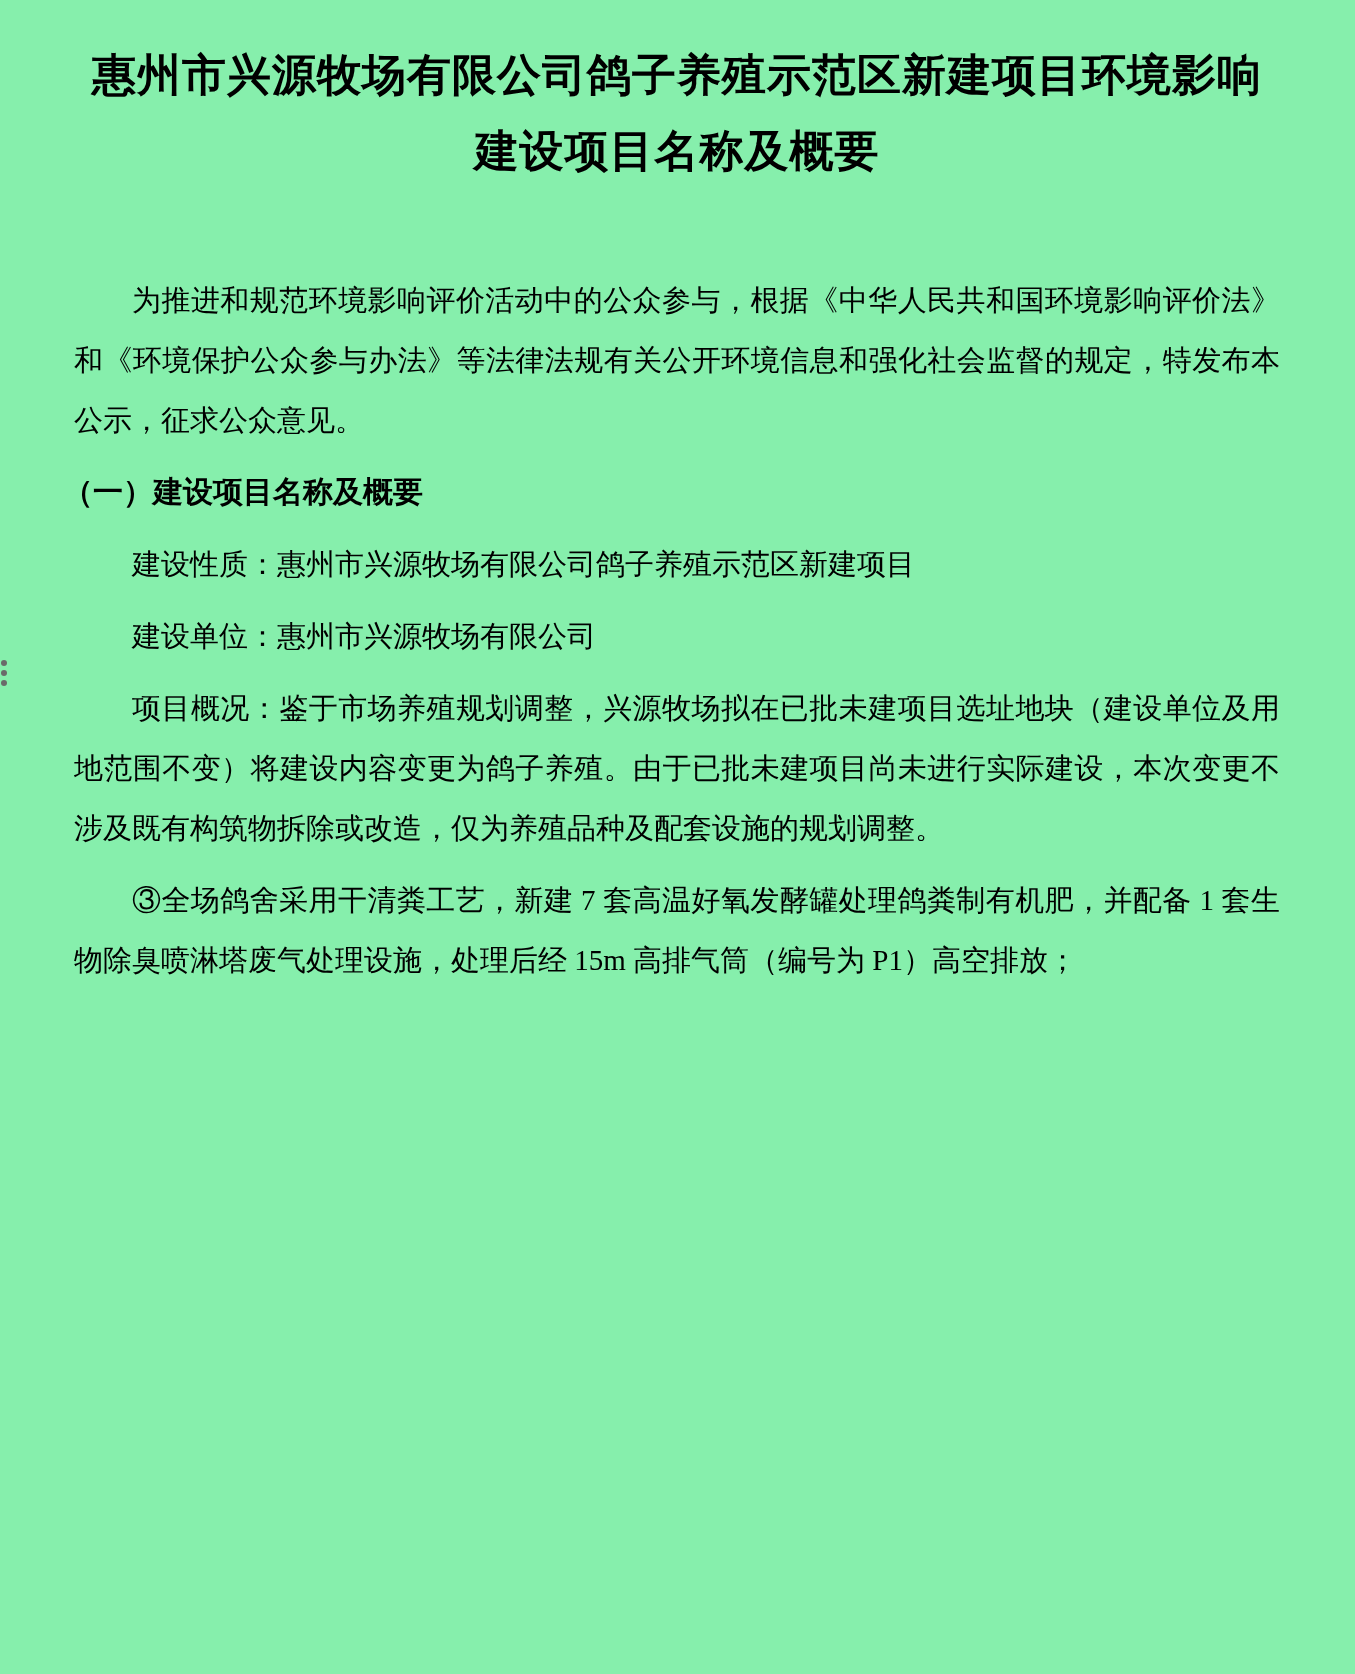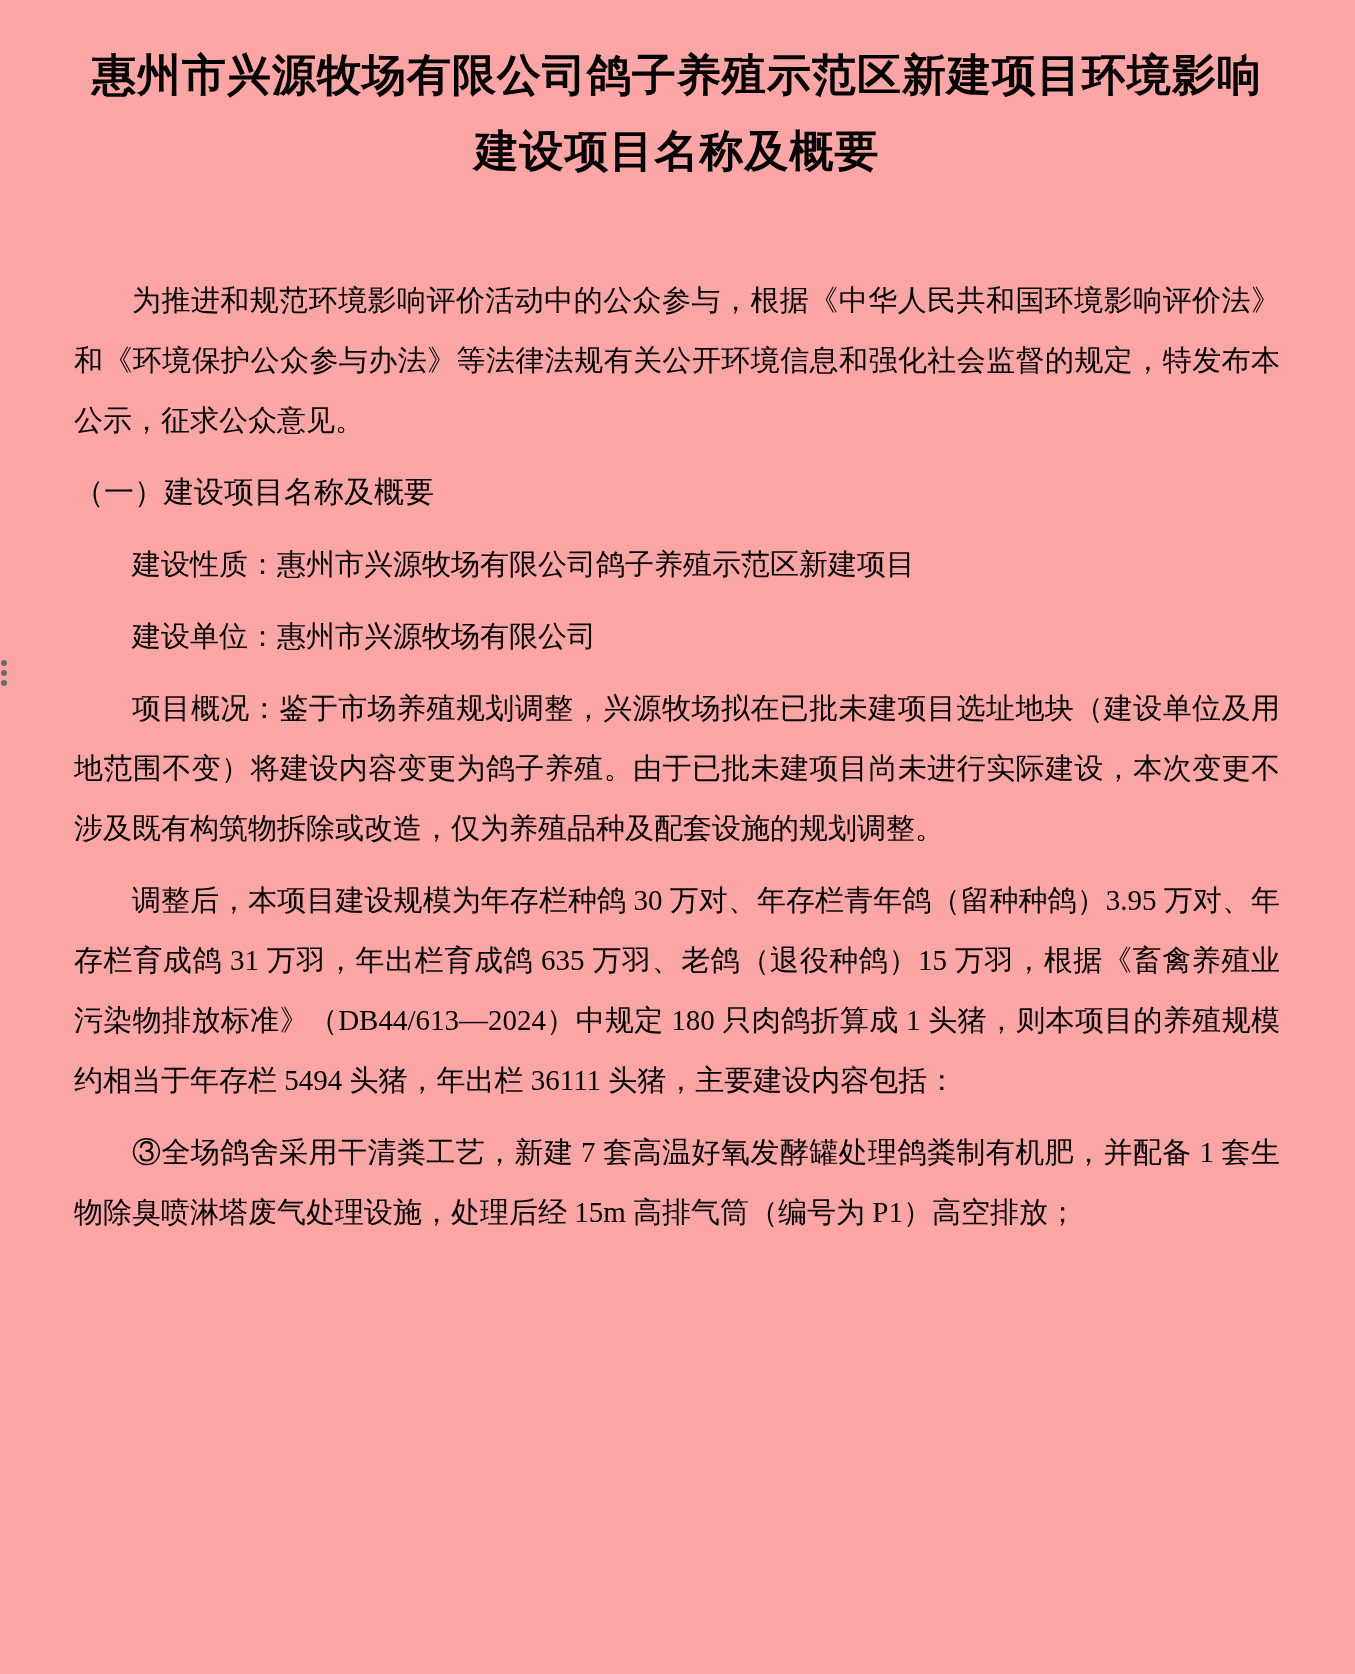--- a/index.html
+++ b/index.html
@@ -6,21 +6,21 @@
     margin: 0;
     padding: 0;
     background: #ffffff;
   }
   .page {
     position: relative;
     width: 1355px;
     height: 1674px;
     box-sizing: border-box;
     padding: 38px 63px 0 62px;
-    background: #fca5a5;
+    background: #86efac;
     color: #000000;
     font-family: "Liberation Serif", "DejaVu Serif", serif;
     overflow: hidden;
   }
   .doc-title {
     margin: 0 0 80px 0;
     font-size: 44px;
     font-weight: 700;
     line-height: 76px;
     text-align: center;
@@ -29,23 +29,23 @@
   .doc-title .tl { display: block; }
   .para {
     margin: 12px;
     font-size: 29px;
     line-height: 60px;
     text-align: justify;
     text-justify: inter-ideograph;
   }
   .indent { text-indent: 2em; }
   .heading {
-    margin: 12px;
+    margin: 1px;
     font-size: 30px;
-    font-weight: 400;
+    font-weight: 700;
     line-height: 60px;
     text-indent: 0;
     text-align: left;
   }
   .margin-marker {
     position: absolute;
     left: 1px;
     top: 660px;
     width: 8px;
     display: flex;
@@ -83,19 +83,18 @@
   <h2 class="para heading">（一）建设项目名称及概要</h2>
 
   <p class="para indent">建设性质：惠州市兴源牧场有限公司鸽子养殖示范区新建项目</p>
 
   <p class="para indent">建设单位：惠州市兴源牧场有限公司</p>
 
 
 
   <p class="para indent">项目概况：鉴于市场养殖规划调整，兴源牧场拟在已批未建项目选址地块（建设单位及用地范围不变）将建设内容变更为鸽子养殖。由于已批未建项目尚未进行实际建设，本次变更不涉及既有构筑物拆除或改造，仅为养殖品种及配套设施的规划调整。</p>
 
-  <p class="para indent">调整后，本项目建设规模为年存栏种鸽 30 万对、年存栏青年鸽（留种种鸽）3.95 万对、年存栏育成鸽 31 万羽，年出栏育成鸽 635 万羽、老鸽（退役种鸽）15 万羽，根据《畜禽养殖业污染物排放标准》（DB44/613—2024）中规定 180 只肉鸽折算成 1 头猪，则本项目的养殖规模约相当于年存栏 5494 头猪，年出栏 36111 头猪，主要建设内容包括：</p>
 
 
 
   <p class="para indent">③全场鸽舍采用干清粪工艺，新建 7 套高温好氧发酵罐处理鸽粪制有机肥，并配备 1 套生物除臭喷淋塔废气处理设施，处理后经 15m 高排气筒（编号为 P1）高空排放；</p>
 
 </div>
 
 </body></html>

